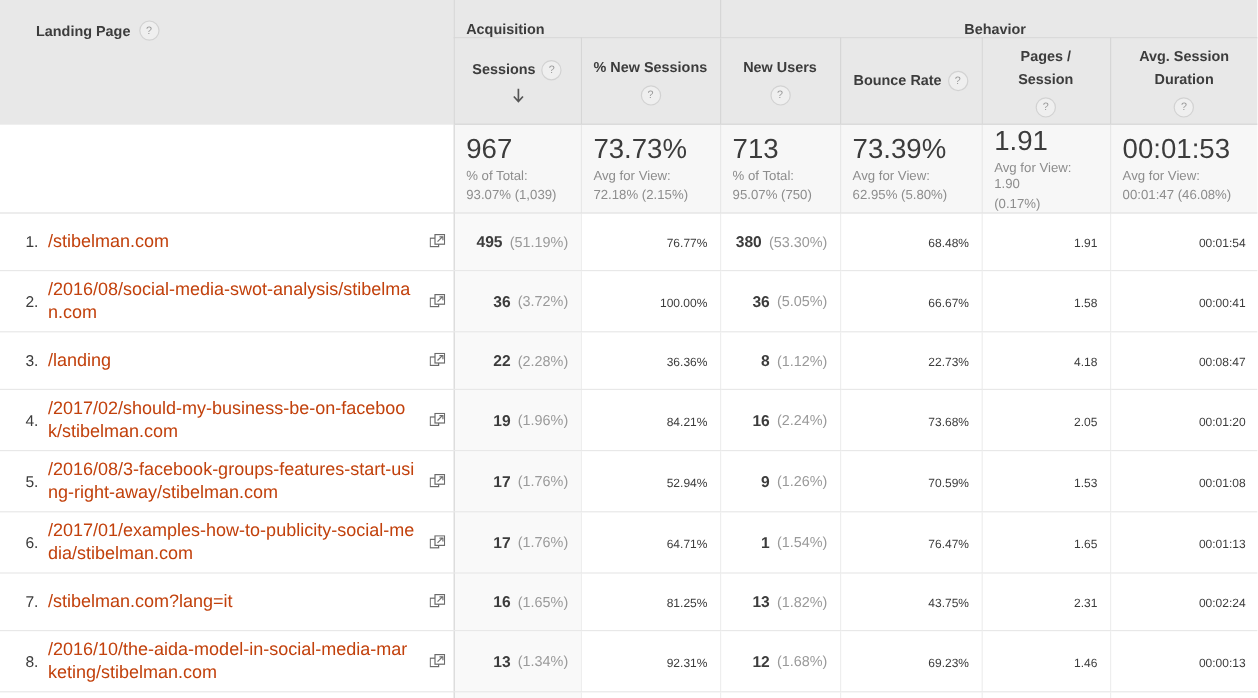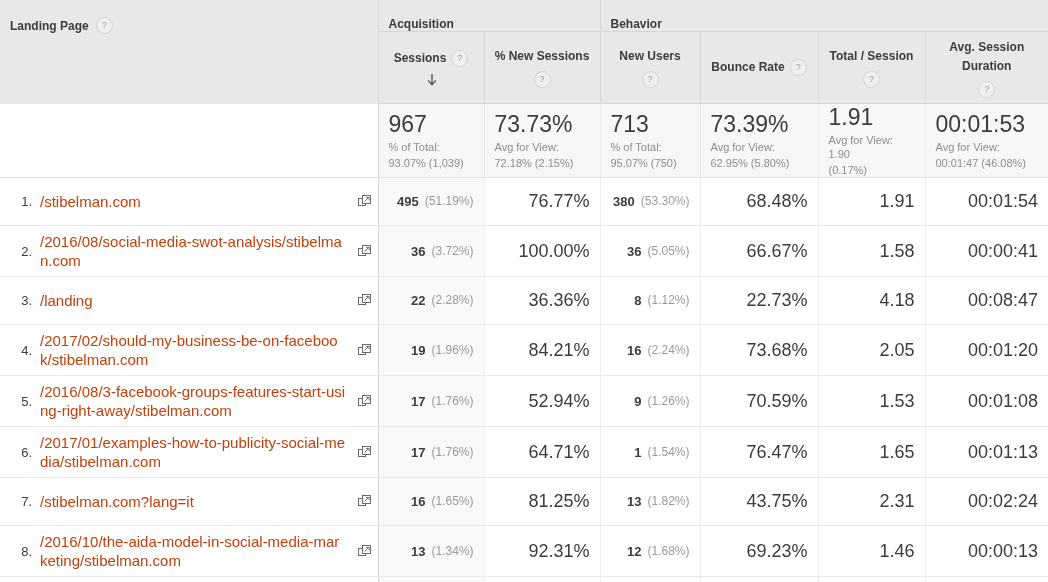--- a/index.html
+++ b/index.html
@@ -37,41 +37,42 @@
     border-right: 1px solid #d6d6d6;
     font-size: 12px;
     font-weight: bold;
     color: #3c3c3c;
     text-align: left;
     vertical-align: top;
     padding: 17px 0 0 10px;
     height: 30px;
     box-sizing: border-box;
   }
-  .grp-row th.last { border-right: none; }
+  .grp-row th.last { border-right: none; text-align: center; }
 
   
   .hdr-row th {
     background: #e8e8e8;
     border-top: 1px solid #d6d6d6;
     border-right: 1px solid #d6d6d6;
     border-bottom: 1px solid #d6d6d6;
     font-size: 12px;
     font-weight: bold;
     color: #3c3c3c;
     height: 72px;
     padding: 0 10px;
     box-sizing: border-box;
     vertical-align: middle;
   }
   .hdr-row th.last { border-right: none; }
   .hdr-lp-inner {
     display: flex;
     align-items: center;
     gap: 7px;
+    margin-left: 20px;
   }
   .hdr-metric-inner {
     display: flex;
     align-items: center;
     justify-content: flex-start;
     flex-wrap: wrap;
     gap: 5px;
     line-height: 19px;
   }
   .hdr-metric-inner.center { justify-content: center; }
@@ -199,26 +200,26 @@
     font-weight: bold;
     font-size: 13px;
     color: #3c3c3c;
   }
   .v-pct {
     font-size: 12px;
     color: #9a9a9a;
     margin-left: 6px;
   }
   .v-plain {
-    font-size: 18px;
+    font-size: 10px;
     color: #3c3c3c;
   }
   .cell-pair {
     display: flex;
-    align-items: flex-start;
+    align-items: center;
     justify-content: flex-end;
     white-space: nowrap;
   }
 </style>
 </head>
 <body>
 
 <table class="ga-table">
   <colgroup>
     <col class="col-lp">
@@ -272,21 +273,21 @@
         </span>
       </th>
       <th>
         <span class="hdr-metric-inner center">
           <span>Bounce Rate</span>
           <span class="qm">?</span>
         </span>
       </th>
       <th>
         <span class="hdr-metric-inner center">
-          <span>Total / Session</span>
+          <span>Pages / Session</span>
           <span class="qm">?</span>
         </span>
       </th>
       <th class="last">
         <span class="hdr-metric-inner center">
           <span>Avg. Session Duration</span>
           <span class="qm">?</span>
         </span>
       </th>
     </tr>

